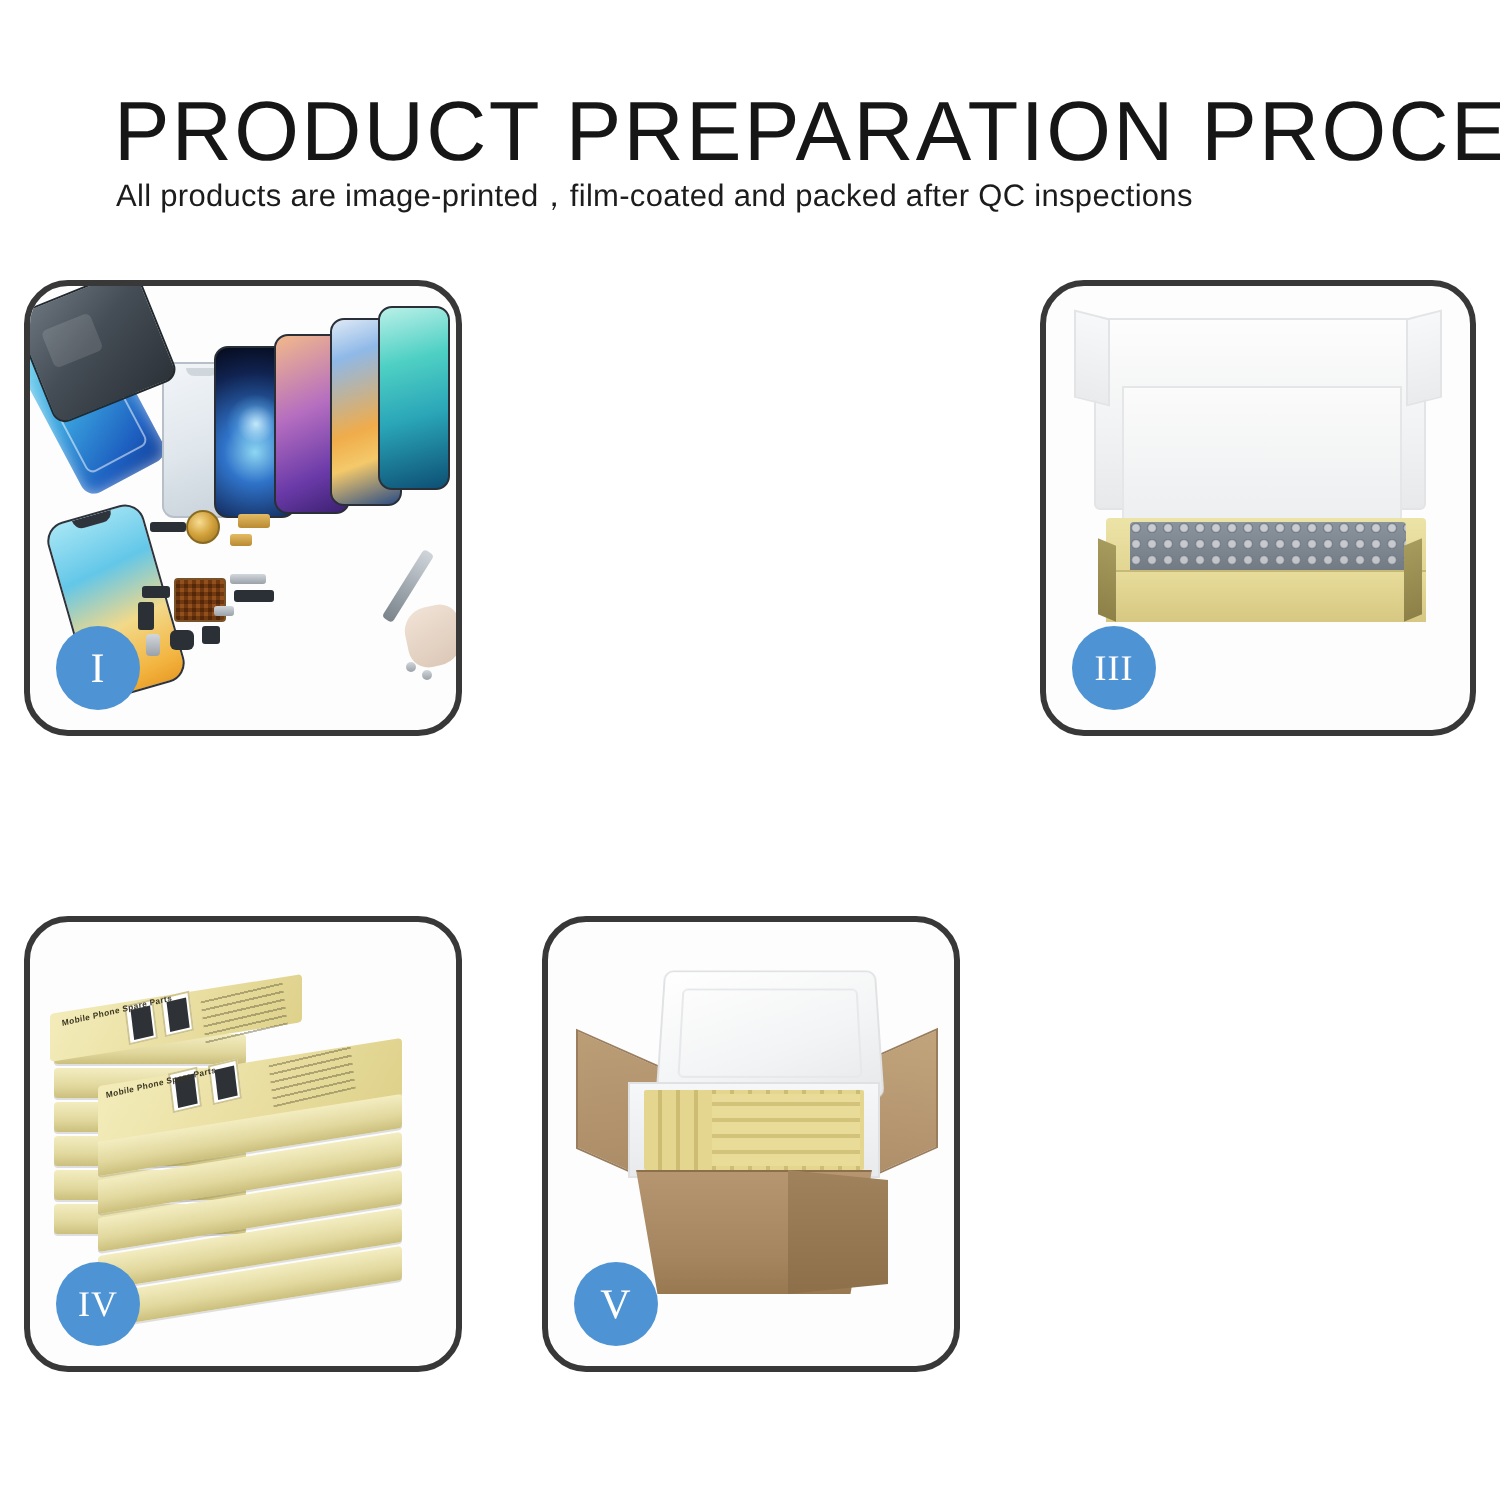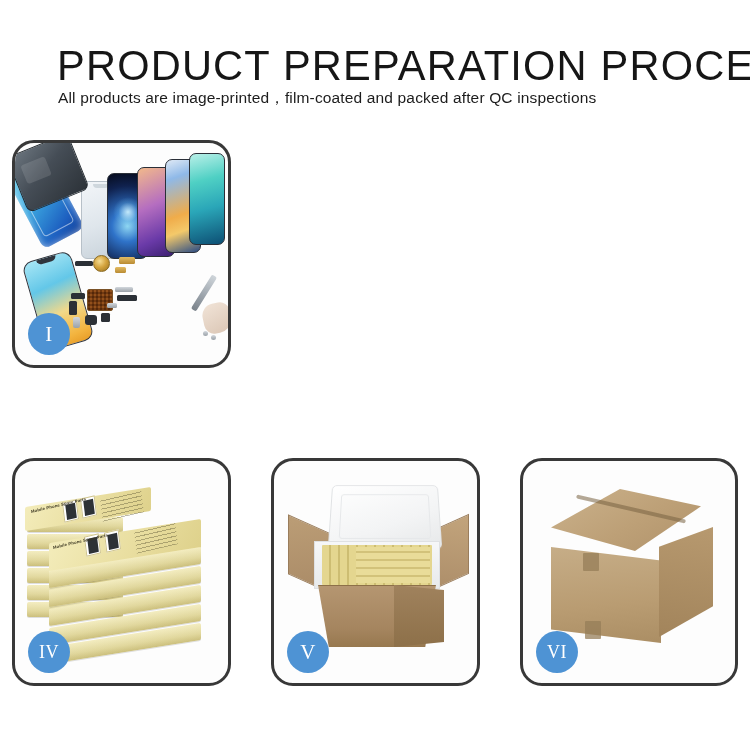--- a/index.html
+++ b/index.html
@@ -373,20 +373,34 @@
         <div class="part silver" style="left:92px; top:160px; width:10px; height:5px;"></div>
         <div class="screwdriver"></div>
         <div class="hand"></div>
         <div class="part silver" style="left:188px; top:188px; width:5px; height:5px; border-radius:50%;"></div>
         <div class="part silver" style="left:196px; top:192px; width:5px; height:5px; border-radius:50%;"></div>
       </div>
       <div class="badge badge-lbl">I</div>
     </div>
 
 
+    <div class="panel p3">
+      <div class="stage">
+        <div class="p3-lid"></div>
+        <div class="p3-lid-flapL"></div>
+        <div class="p3-lid-flapR"></div>
+        <div class="p3-foam"></div>
+        <div class="p3-box"></div>
+        <div class="p3-contents"></div>
+        <div class="p3-box-front"></div>
+        <div class="p3-box-endL"></div>
+        <div class="p3-box-endR"></div>
+      </div>
+      <div class="badge badge-lbl wide">III</div>
+    </div>
 
     <div class="panel p4">
       <div class="stage">
         <div class="stackwrap">
 
           <div class="sbox" style="left:4px;  top:38px;  width:96px; height:15px;">
               <span class="side"></span>
             </div>
           <div class="sbox" style="left:4px;  top:55px;  width:96px; height:15px;">
               <span class="side"></span>
@@ -451,26 +465,15 @@
         <div class="v-foamlid"></div>
         <div class="v-inner"></div>
         <div class="v-rows"></div>
         <div class="v-rows2"></div>
         <div class="v-body"></div>
         <div class="v-body-side"></div>
       </div>
       <div class="badge badge-lbl">V</div>
     </div>
 
-    <div class="panel p6">
-      <div class="stage">
-        <div class="c-top"></div>
-        <div class="c-seam"></div>
-        <div class="c-front"></div>
-        <div class="c-side"></div>
-        <div class="c-tape" style="left:60px; top:92px;"></div>
-        <div class="c-tape" style="left:62px; top:160px;"></div>
-      </div>
-      <div class="badge badge-lbl wide">VI</div>
-    </div>
 
   </div>
 </div>
 
 </body></html>

